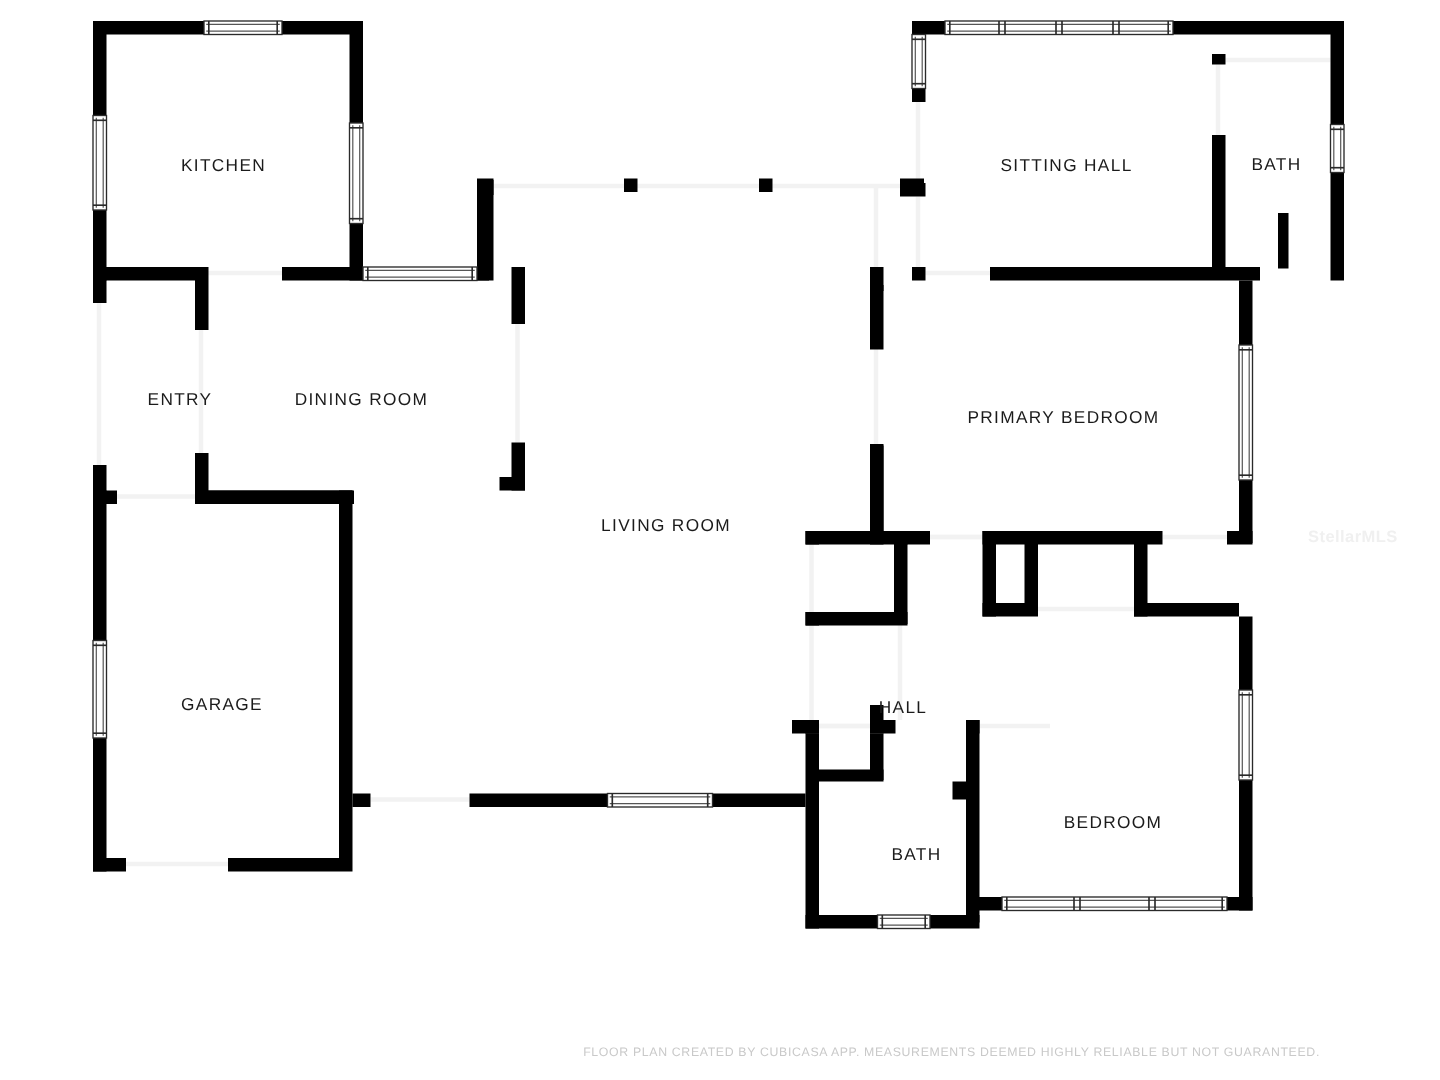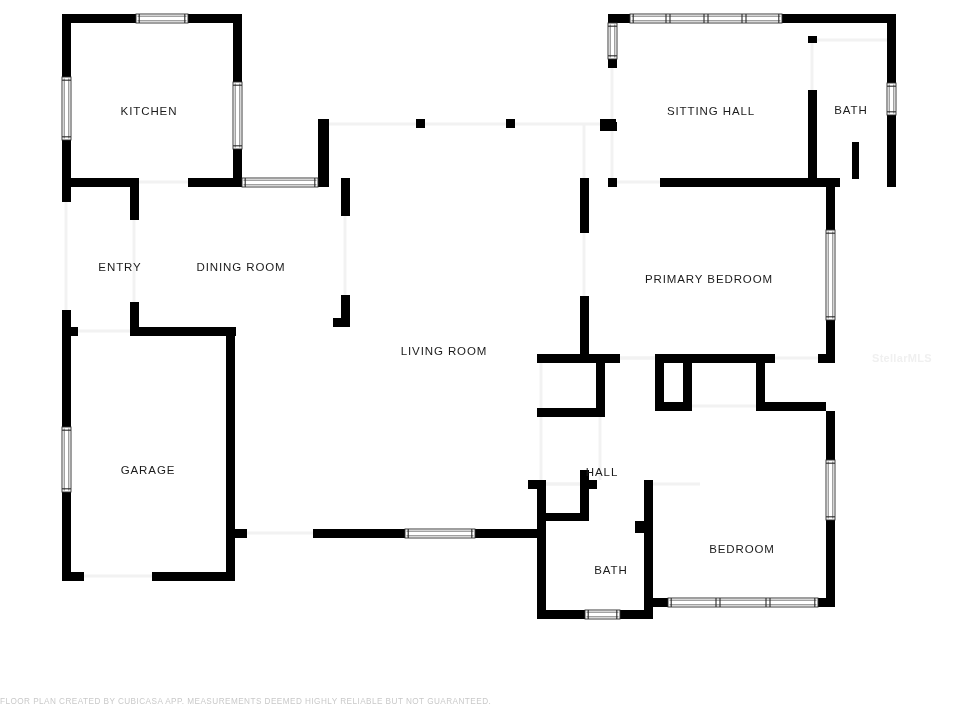--- a/index.html
+++ b/index.html
@@ -37,21 +37,21 @@
     color: #1b1b1b;
     white-space: nowrap;
     pointer-events: none;
     font-weight: 400;
   }
   #plan-footer {
     position: absolute;
     left: 0;
     right: 0;
     bottom: 14px;
-    text-align: left;
+    text-align: right;
     font-family: "Liberation Sans", sans-serif;
     font-size: 8.2px;
     letter-spacing: 0.45px;
     color: #c9c9c9;
     white-space: nowrap;
   }
   #plan-watermark {
     position: absolute;
     left: 872px;
     top: 352px;

